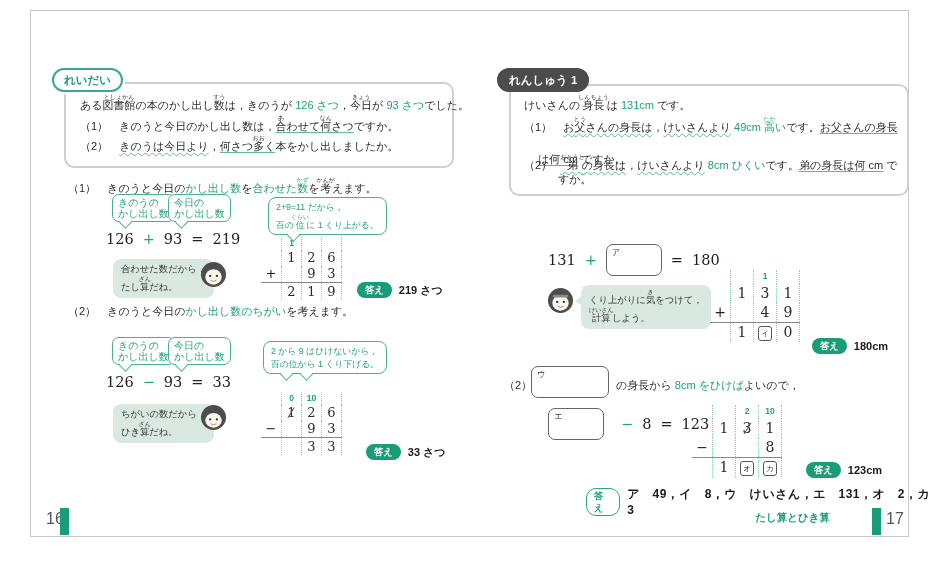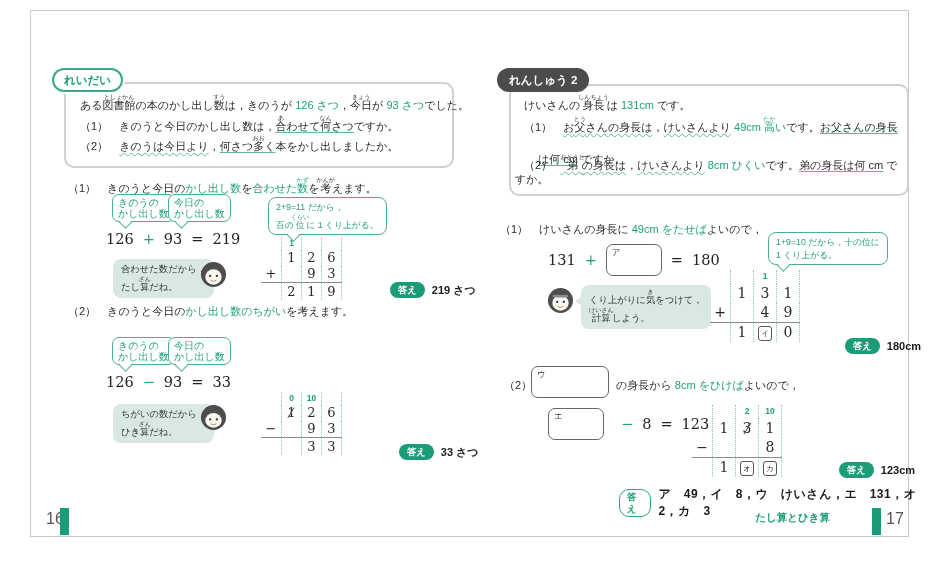--- a/index.html
+++ b/index.html
@@ -61,21 +61,21 @@
   .cc.tall .small{height:14px;}
   .cc.tall .main{height:19px;font-size:14px;line-height:19px;}
   .cc.tall .result{height:20px;font-size:14px;line-height:19px;}
   .cross{position:relative;display:inline-block;}
   .cross::after{content:"";position:absolute;left:-2px;right:-2px;top:46%;border-top:1.3px solid #555;transform:rotate(-58deg);}
   .abox{display:inline-block;width:12px;height:13px;line-height:13px;border:1.1px solid #555;border-radius:3px;
         font-size:7.5px;font-family:"Liberation Sans",sans-serif;vertical-align:1.5px;background:#fff;}
 
   
   .ans{position:absolute;display:flex;align-items:center;gap:7px;z-index:2;}
-  .apill{background:#1b9c78;color:#fff;font-size:9.3px;font-weight:bold;padding:2px 8px;border-radius:10px;line-height:12px;margin-left:33px;}
+  .apill{background:#1b9c78;color:#fff;font-size:9.3px;font-weight:bold;padding:2px 8px;border-radius:10px;line-height:12px;}
   .apill.outline{background:#fff;color:#1fa07c;border:1.3px solid #2aa584;padding:1px 7px;}
   .aval{font-weight:bold;font-size:11px;color:#1b1b1b;}
   .aval.fin{font-size:12px;font-weight:600;letter-spacing:0.5px;}
 
   
   .pnum{position:absolute;font-size:16px;color:#555;z-index:2;}
   .pbar{position:absolute;width:9px;height:27px;background:#1b9c78;z-index:2;}
   .footerlbl{position:absolute;color:#1b9c78;font-weight:bold;font-size:10.5px;width:100px;text-align:right;z-index:2;}
 </style>
 </head>
@@ -178,20 +178,26 @@
     </div>
 
   <div class="eqrow" style="left:106px;top:372px;height:20px;">
     <span>126</span>
     <span class="opsym">−</span>
     <span>93</span>
     <span class="eqsym">=</span>
     <span>33</span>
   </div>
 
+  <div class="co" style="left:263px;top:341px;">
+    <div><span>2 から 9 はひけないから，</span></div>
+    <div><span>百の位から 1 くり下げる。</span></div>
+    <span class="vptr" style="left:18px;"></span>
+    <span class="vptr" style="left:38px;"></span>
+  </div>
 
   <div class="cc" style="left:261px;top:392px;">
       <div class="crow small">
         <span class="opc"></span>
         <span class="dc"><span>0</span></span>
         <span class="dc"><span>10</span></span>
         <span class="dc"><span></span></span>
       </div>
       <div class="crow main">
         <span class="opc"></span>
@@ -231,29 +237,28 @@
   </div>
 
   <div class="ans" style="left:366px;top:444px;">
     <span class="apill">答え</span>
     <span class="aval">33 さつ</span>
   </div>
 
   <div class="pnum" style="left:46px;top:510px;">16</div>
   <div class="pbar" style="left:60px;top:508px;"></div>
 
-  <div class="cloud dark" style="left:497px;top:68px;">れんしゅう 2</div>
+  <div class="cloud dark" style="left:497px;top:68px;">れんしゅう 1</div>
   <div class="pbox" style="left:509px;top:84px;width:396px;height:108px;"></div>
   <div class="tline" style="left:524px;top:94px;"><span>けいさんの</span><ruby><span>身長</span><rt>しんちょう</rt></ruby><span>は </span><span class="g">131cm</span><span> です。</span></div>
   <div class="tline" style="left:524px;top:116px;"><span>（1）　</span><span class="w">お</span><ruby class="w"><span>父</span><rt>とう</rt></ruby><span class="w">さんの身長は</span><span>，</span><span class="w">けいさんより</span><span> </span><span class="g">49cm</span><span> </span><ruby class="g"><span>高</span><rt>たか</rt></ruby><span class="g">い</span><span>です。</span><span class="u">お父さんの身長</span></div>
   <div class="tline" style="left:538px;top:152px;"><span class="u">は何 cm</span><span> ですか。</span></div>
   <div class="tline" style="left:524px;top:154px;"><span>（2）　</span><ruby class="w"><span>弟</span><rt>おとうと</rt></ruby><span class="w">の身長は</span><span>，</span><span class="w">けいさんより</span><span> </span><span class="g">8cm ひくい</span><span>です。</span><span class="u">弟の身長は何 cm</span><span> で</span></div>
-  <div class="tline" style="left:515px;top:172px;"><span>すか。</span></div>
-
-  <div class="tline" style="left:500px;top:222px;"><span>（1）　けいさんの身長に </span><span class="g">49cm をたせば</span><span>よいので，</span></div>
+  <div class="tline" style="left:558px;top:172px;"><span>すか。</span></div>
+
 
   <div class="eqrow" style="left:548px;top:244px;height:32px;">
     <span>131</span>
     <span class="opsym">+</span>
     <span class="inpbox">
         <span class="blbl">ア</span>
       </span>
     <span class="eqsym">=</span>
     <span>180</span>
   </div>
@@ -267,25 +272,20 @@
         <path d="M11 20 q3 2.4 6 0" stroke="#b85" stroke-width="1" fill="none"></path>
         <rect x="6" y="8" width="16" height="3" rx="1.5" fill="#8a8a8a"></rect>
       </svg>
   </div>
   <div class="bb" style="left:581px;top:285px;">
     <div><span>くり上がりに</span><ruby><span>気</span><rt>き</rt></ruby><span>をつけて，</span></div>
     <div><ruby><span>計算</span><rt>けいさん</rt></ruby><span>しよう。</span></div>
     <span class="bptr-l"></span>
   </div>
 
-  <div class="co" style="left:768px;top:232px;">
-    <div><span>1+9=10 だから，十の位に</span></div>
-    <div><span>1 くり上がる。</span></div>
-    <span class="vptr" style="left:10px;"></span>
-  </div>
 
   <div class="cc tall" style="left:710px;top:270px;">
       <div class="crow small">
         <span class="opc"></span>
         <span class="dc"><span></span></span>
         <span class="dc"><span>1</span></span>
         <span class="dc"><span></span></span>
       </div>
       <div class="crow main">
         <span class="opc"></span>

